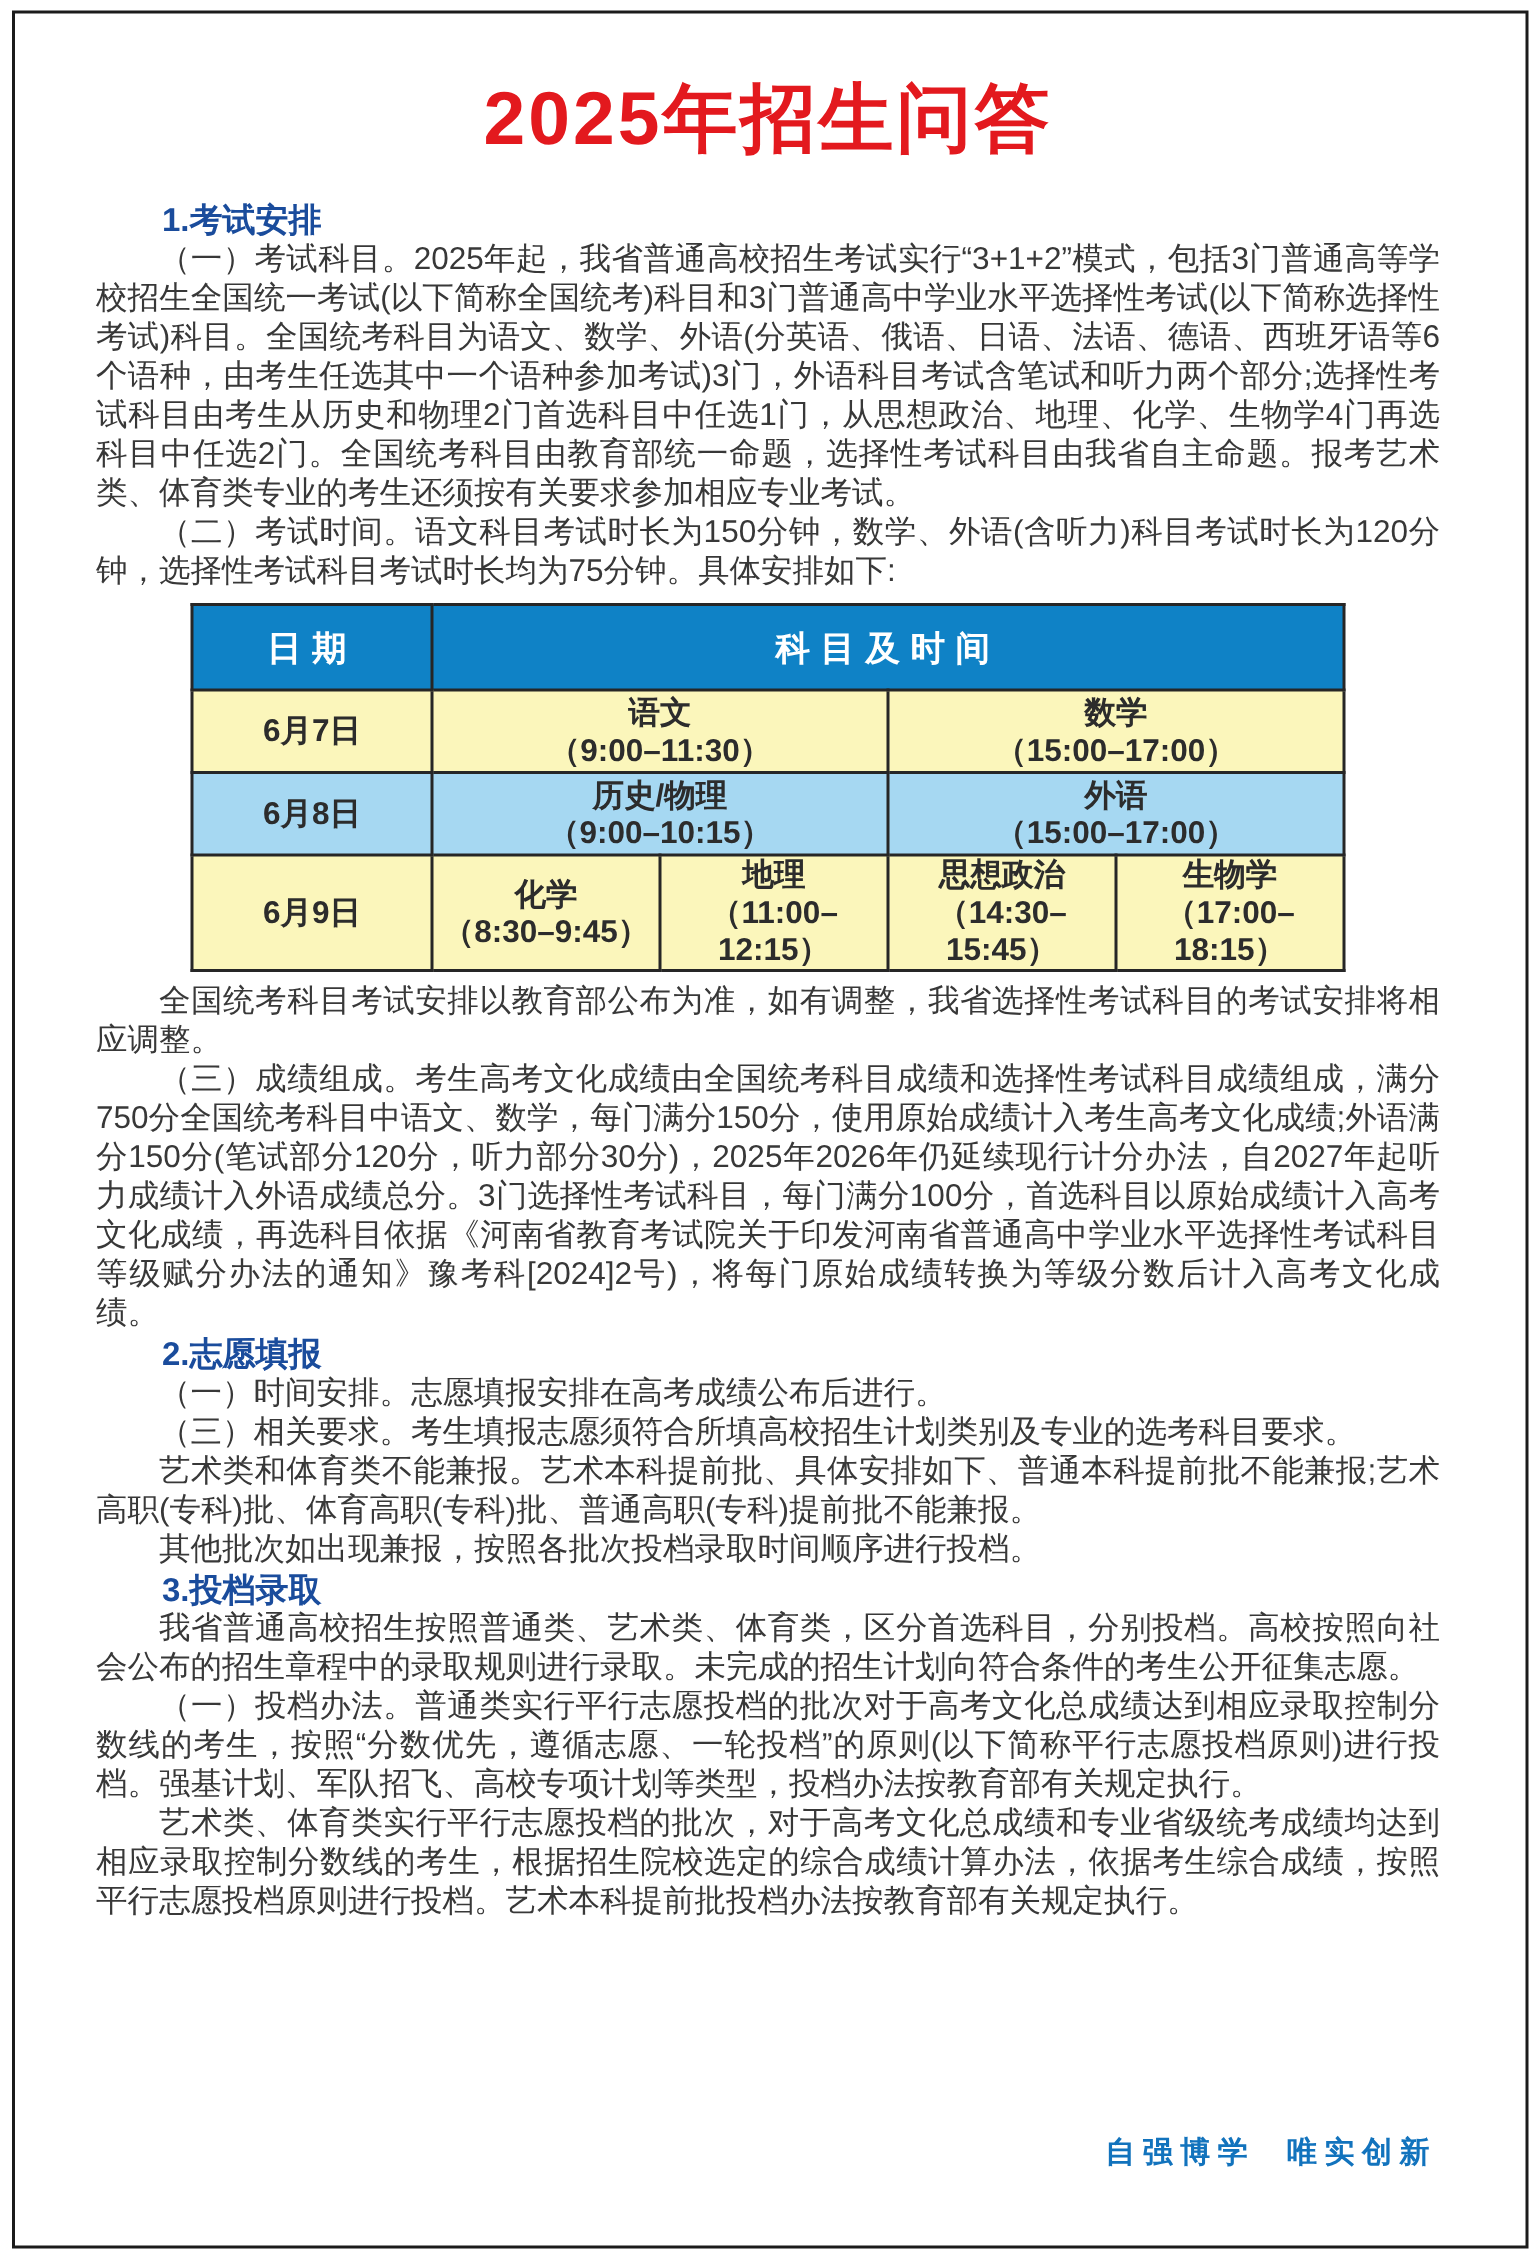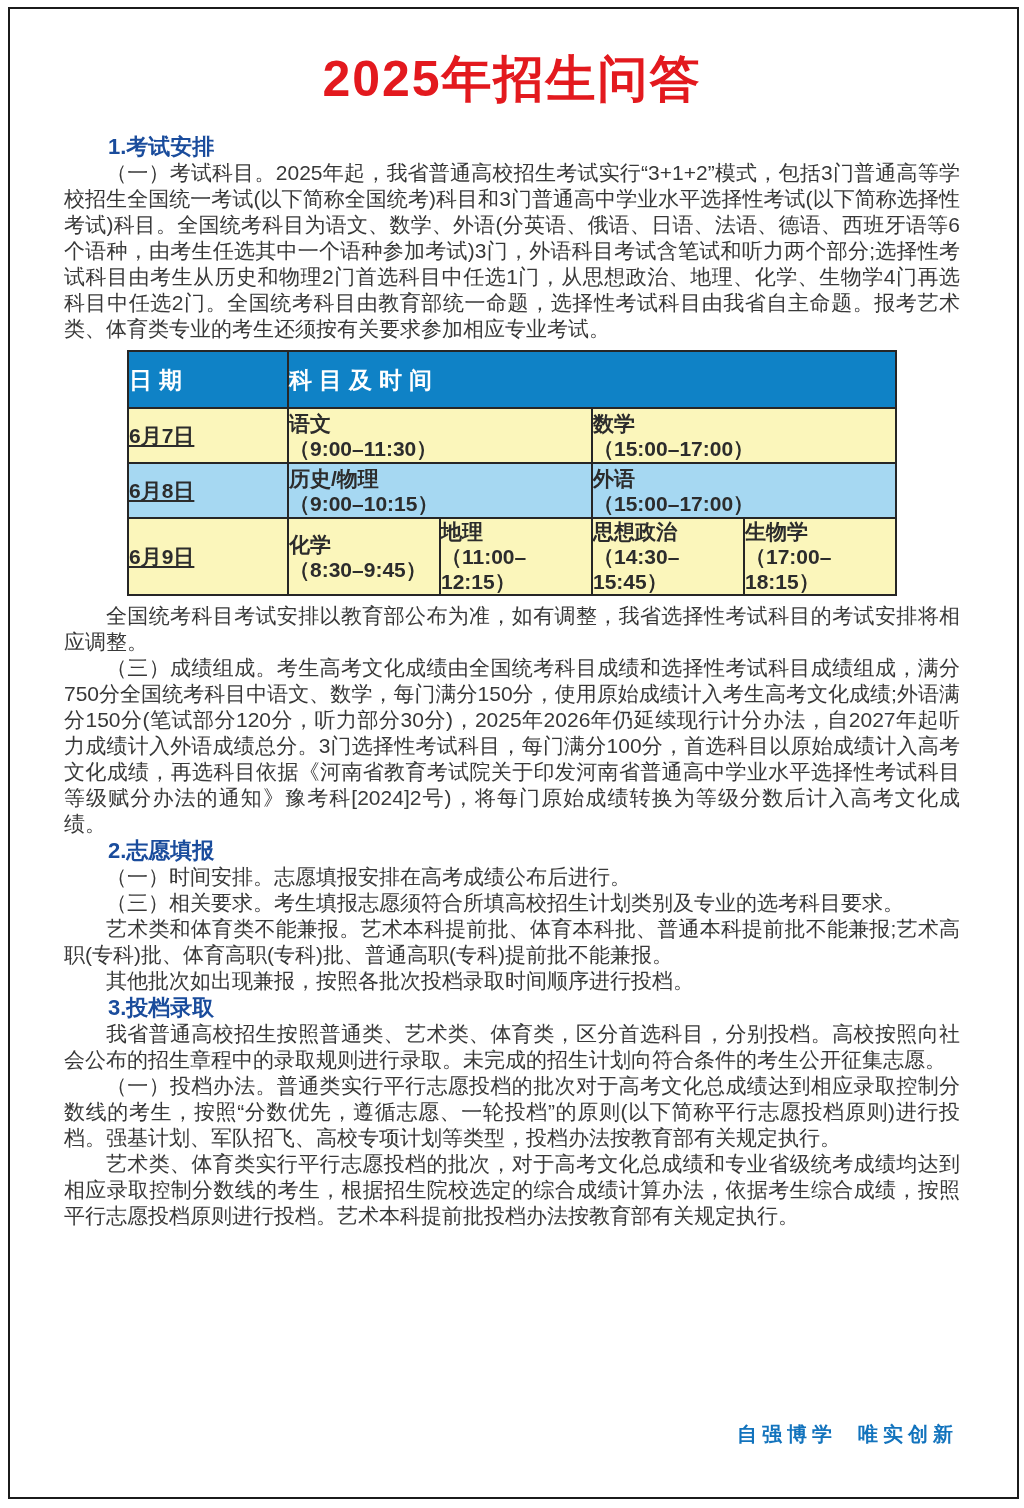--- a/index.html
+++ b/index.html
@@ -38,41 +38,41 @@
     line-height:27px;
   }
   .content p {
     text-indent:2em;
   }
   table.exam-table {
     border-collapse:collapse;
     table-layout:fixed;
     width:768px;
     margin:8px 0 7px 63px;
-    text-align:left;
+    text-align:center;
   }
   table.exam-table th, table.exam-table td {
     border:2px solid #262626;
     height:55px;
     vertical-align:middle;
     padding:0;
   }
   table.exam-table thead th {
     background:#0f82c6;
     color:#ffffff;
     font-size:23px;
     font-weight:bold;
     letter-spacing:7px;
     height:57px;
   }
   tr.row-yellow td { background:#fbf6bb; }
   tr.row-blue td   { background:#a6d8f2; }
   .cell-subject { font-weight:bold; font-size:21px; line-height:25px; color:#2c2c2c; }
   .cell-time    { font-weight:bold; font-size:21px; line-height:25px; color:#2c2c2c; }
-  .date-cell    { font-weight:bold; font-size:21px; color:#2c2c2c;text-decoration:underline; }
+  .date-cell    { font-weight:bold; font-size:21px; color:#2c2c2c; }
   .footer-motto {
     position:absolute;
     right:66px; bottom:60px;
     color:#1273bd;
     font-size:20px;
     font-weight:bold;
     letter-spacing:5px;
     white-space:pre;
   }
 </style>
@@ -80,20 +80,21 @@
 <body>
 
 <div class="page-frame"></div>
 
 <h1 class="doc-title">2025年招生问答</h1>
 
 <div class="content">
 
   <h2 class="section-heading">1.考试安排</h2>
   <p>（一）考试科目。2025年起，我省普通高校招生考试实行“3+1+2”模式，包括3门普通高等学校招生全国统一考试(以下简称全国统考)科目和3门普通高中学业水平选择性考试(以下简称选择性考试)科目。全国统考科目为语文、数学、外语(分英语、俄语、日语、法语、德语、西班牙语等6个语种，由考生任选其中一个语种参加考试)3门，外语科目考试含笔试和听力两个部分;选择性考试科目由考生从历史和物理2门首选科目中任选1门，从思想政治、地理、化学、生物学4门再选科目中任选2门。全国统考科目由教育部统一命题，选择性考试科目由我省自主命题。报考艺术类、体育类专业的考生还须按有关要求参加相应专业考试。</p>
+  <p>（二）考试时间。语文科目考试时长为150分钟，数学、外语(含听力)科目考试时长为120分钟，选择性考试科目考试时长均为75分钟。具体安排如下:</p>
 
   <table class="exam-table">
     <colgroup>
       <col style="width:160px">
         <col style="width:152px">
         <col style="width:152px">
         <col style="width:152px">
         <col style="width:152px">
     </colgroup>
     <thead>
@@ -146,21 +147,21 @@
       </tr>
     </tbody>
   </table>
 
   <p>全国统考科目考试安排以教育部公布为准，如有调整，我省选择性考试科目的考试安排将相应调整。</p>
   <p>（三）成绩组成。考生高考文化成绩由全国统考科目成绩和选择性考试科目成绩组成，满分750分全国统考科目中语文、数学，每门满分150分，使用原始成绩计入考生高考文化成绩;外语满分150分(笔试部分120分，听力部分30分)，2025年2026年仍延续现行计分办法，自2027年起听力成绩计入外语成绩总分。3门选择性考试科目，每门满分100分，首选科目以原始成绩计入高考文化成绩，再选科目依据《河南省教育考试院关于印发河南省普通高中学业水平选择性考试科目等级赋分办法的通知》豫考科[2024]2号)，将每门原始成绩转换为等级分数后计入高考文化成绩。</p>
 
   <h2 class="section-heading">2.志愿填报</h2>
   <p>（一）时间安排。志愿填报安排在高考成绩公布后进行。</p>
   <p>（三）相关要求。考生填报志愿须符合所填高校招生计划类别及专业的选考科目要求。</p>
-  <p>艺术类和体育类不能兼报。艺术本科提前批、体育本科批、普通本科提前批不能兼报;艺术高职(专科)批、体育高职(专科)批、普通高职(专科)提前批不能兼报。</p>
+  <p>艺术类和体育类不能兼报。艺术本科提前批、具体安排如下、普通本科提前批不能兼报;艺术高职(专科)批、体育高职(专科)批、普通高职(专科)提前批不能兼报。</p>
   <p>其他批次如出现兼报，按照各批次投档录取时间顺序进行投档。</p>
 
   <h2 class="section-heading">3.投档录取</h2>
   <p>我省普通高校招生按照普通类、艺术类、体育类，区分首选科目，分别投档。高校按照向社会公布的招生章程中的录取规则进行录取。未完成的招生计划向符合条件的考生公开征集志愿。</p>
   <p>（一）投档办法。普通类实行平行志愿投档的批次对于高考文化总成绩达到相应录取控制分数线的考生，按照“分数优先，遵循志愿、一轮投档”的原则(以下简称平行志愿投档原则)进行投档。强基计划、军队招飞、高校专项计划等类型，投档办法按教育部有关规定执行。</p>
   <p>艺术类、体育类实行平行志愿投档的批次，对于高考文化总成绩和专业省级统考成绩均达到相应录取控制分数线的考生，根据招生院校选定的综合成绩计算办法，依据考生综合成绩，按照平行志愿投档原则进行投档。艺术本科提前批投档办法按教育部有关规定执行。</p>
 
 </div>
 
 <div class="footer-motto">自强博学  唯实创新</div>

